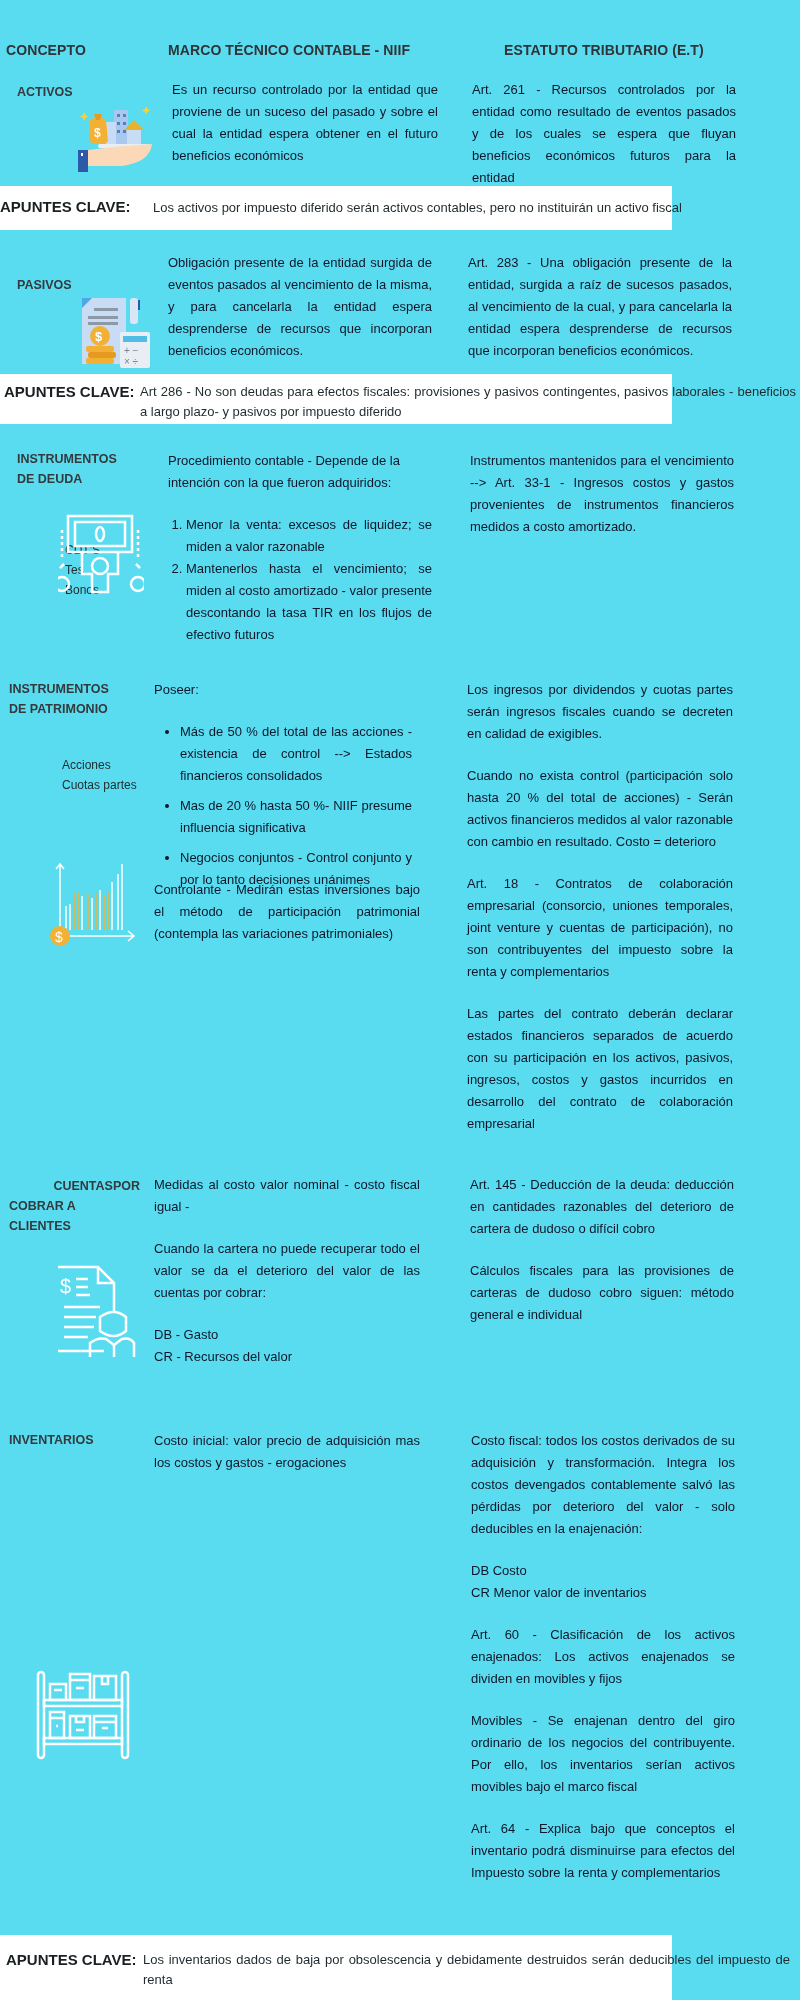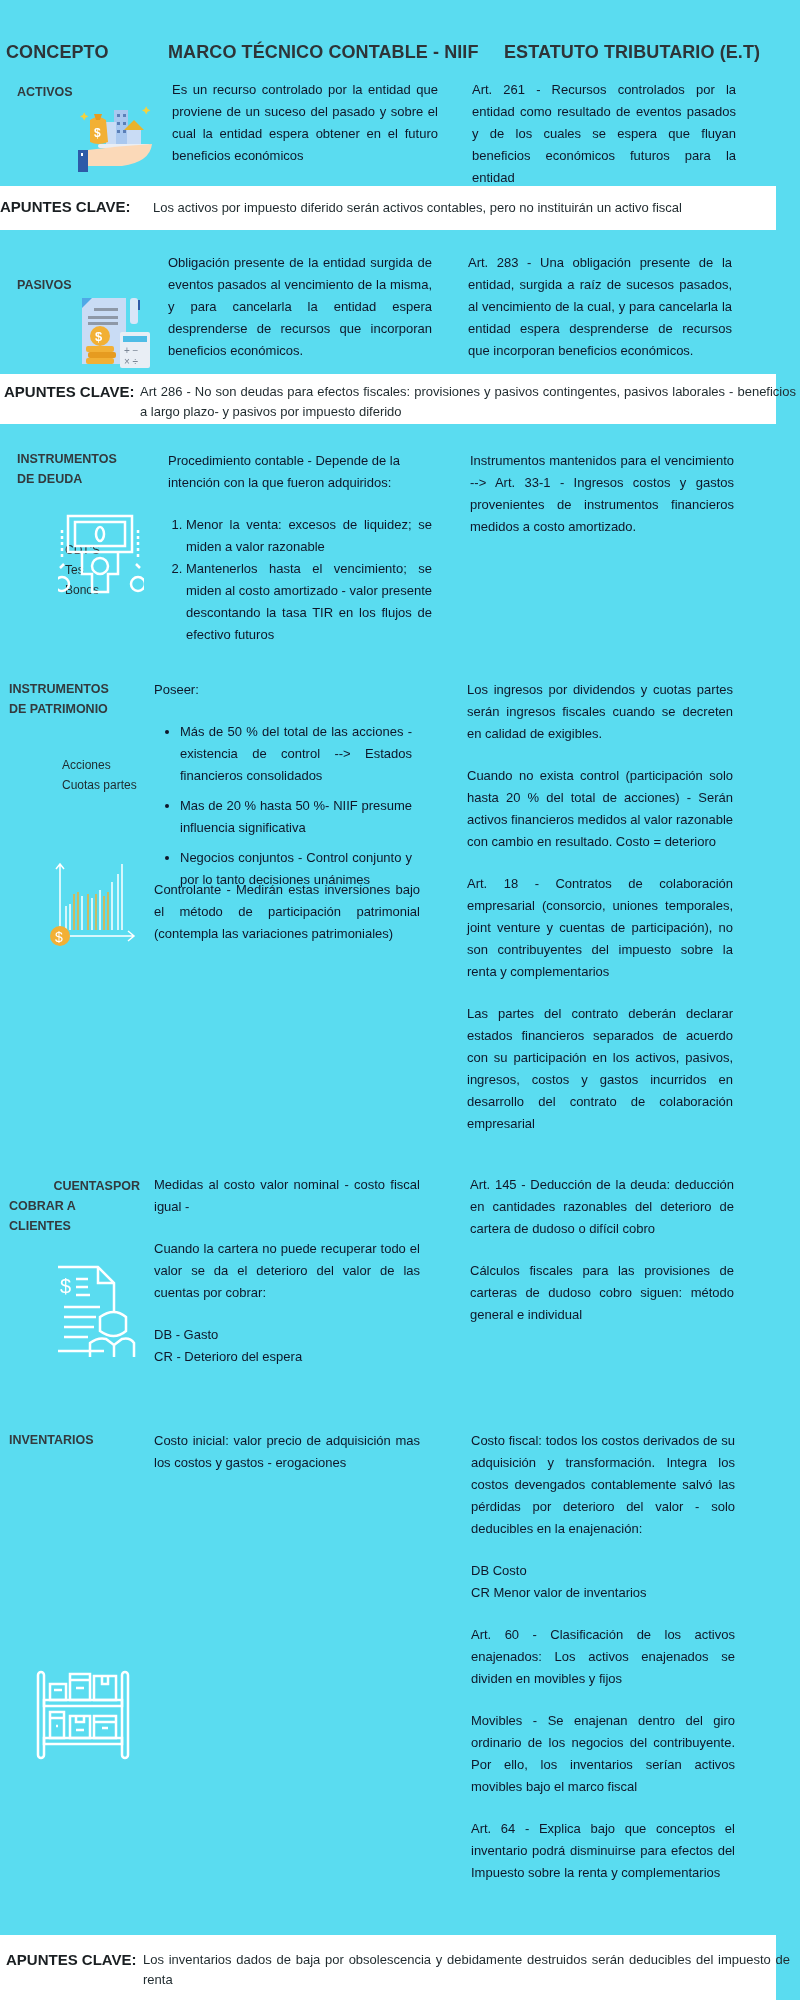--- a/index.html
+++ b/index.html
@@ -1,25 +1,25 @@
 <!DOCTYPE html>
 <html><head>
 <meta charset="utf-8">
 <style>
   html, body { margin:0; padding:0; }
   body { width:800px; height:2000px; background:#5ADCF0; position:relative; overflow:hidden;
          font-family:"Liberation Sans", sans-serif; color:#1e2a2e; }
   .abs { position:absolute; }
-  .hdr { font-weight:bold; font-size:18px; color:#2e3438; letter-spacing:0.1px; }
+  .hdr { font-weight:bold; font-size:14px; color:#2e3438; letter-spacing:0.1px; }
   .concept { font-weight:bold; font-size:12.5px; color:#333a3e; line-height:20px; }
   .txt { font-size:13px; line-height:22px; color:#0f172a; text-align:justify; }
   .txt p { margin:0 0 20px 0; }
   .txt p:last-child { margin-bottom:0; }
   .plain { font-size:12px; line-height:20px; color:#1f2a2e;margin-left:48px; }
-  .band { position:absolute; left:0; width:776px; background:#ffffff; }
+  .band { position:absolute; left:0; width:672px; background:#ffffff; }
   .band .label { position:absolute; font-weight:bold; font-size:15px; color:#1a1f22; }
   .band .note { position:absolute; font-size:13px; line-height:20px; color:#1f2a2e; text-align:justify; }
   ol.list { margin:0; padding-left:18px; }
   ol.list li { margin:0; }
   ul.list { margin:0; padding-left:18px; list-style:disc; }
   ul.list li { margin:8px; }
   svg { display:block; }
 </style>
 </head>
 <body>
@@ -188,21 +188,21 @@
     <path d="M46 52 Q60 42 72 52 L72 66 Q60 76 46 66 Z"></path>
     <path d="M36 92 L36 78 Q44 72 52 74 L60 80 L68 74 Q76 72 80 78 L80 92"></path>
     <path d="M60 80 L60 92"></path>
   </svg>
 </div>
 <div class="abs txt" style="left:154px;top:1174px;width:266px;">
   <p>Medidas al costo valor nominal - costo fiscal igual -</p>
   <p>Cuando la cartera no puede recuperar todo el valor se da el deterioro del valor de las cuentas por cobrar:</p>
   <div style="text-align:left;">
     <div>DB - Gasto</div>
-    <div>CR - Deterioro del espera</div>
+    <div>CR - Recursos del valor</div>
   </div>
 </div>
 <div class="abs txt" style="left:470px;top:1174px;width:264px;">
   <p>Art. 145 - Deducción de la deuda:  deducción en cantidades razonables del deterioro de cartera de dudoso o difícil cobro</p>
   <p>Cálculos fiscales para las provisiones de carteras de dudoso cobro siguen: método general e individual</p>
 </div>
 
 <div class="abs concept" style="left:9px;top:1430px;">INVENTARIOS</div>
 <div class="abs" style="left:34px;top:1670px;width:98px;height:90px;">
   <svg width="98" height="90" viewBox="0 0 98 90" fill="none" stroke="#ffffff" stroke-width="2.5">

